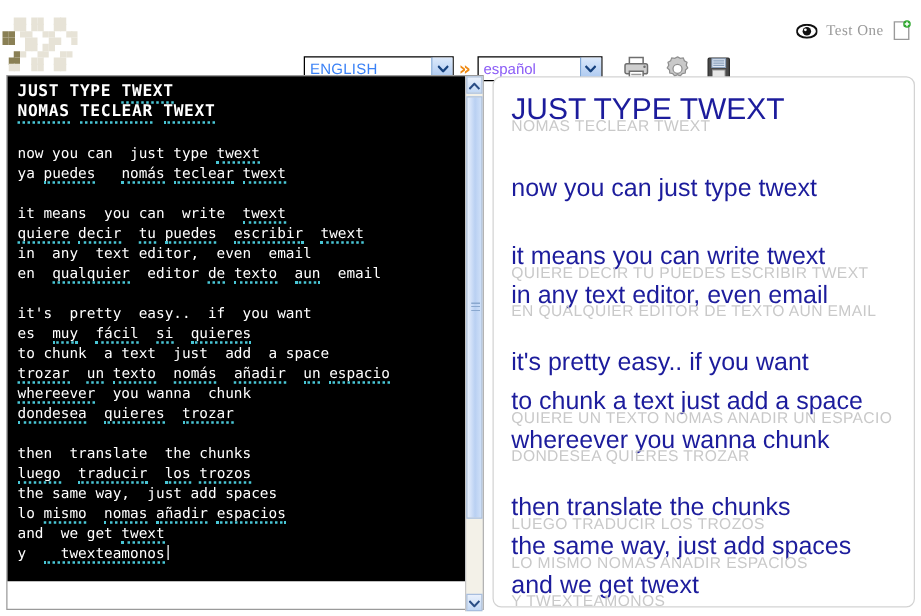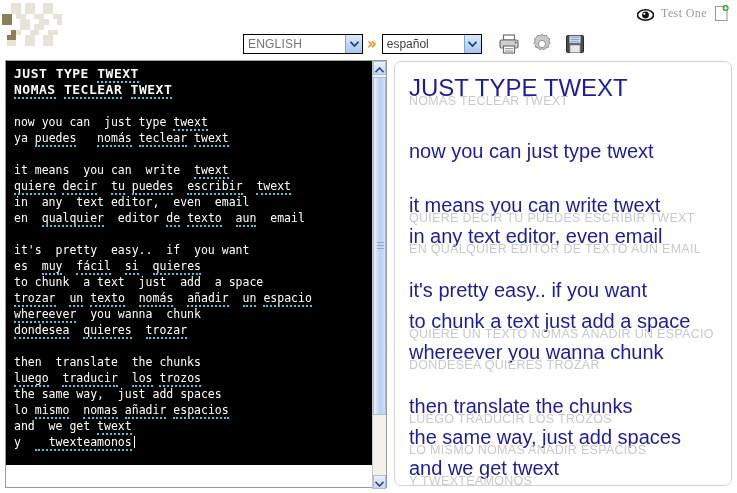--- a/index.html
+++ b/index.html
@@ -6,21 +6,21 @@
   html, body {
     margin: 0; padding: 0;
     width: 737px; height: 493px;
     background: #ffffff;
     font-family: "Liberation Sans", sans-serif;
     overflow: hidden;
   }
   #app { position: relative; width: 737px; height: 493px; background: #fff; }
 
   
-  #header { position: absolute; left: 0; top: 1px; width: 737px; height: 68px; }
+  #header { position: absolute; left: 0; top: 12px; width: 737px; height: 68px; }
 
   #logo { position: absolute; left: 2px; top: 2px; width: 62px; height: 46px; }
   #logo .px { position: absolute; }
 
   #account { position: absolute; right: 8px; top: 2px; height: 20px;
              display: flex; align-items: center; gap: 7px; }
   #account .eye { width: 17px; height: 12px; display: block; }
   #account .uname { font-size: 12px; color: #9a9a9a; font-family: "Liberation Serif", serif;
                     letter-spacing: .4px; white-space: nowrap; }
   #account .newdoc { width: 15px; height: 17px; display: block; }
@@ -31,23 +31,23 @@
   .sel { position: relative; height: 20px; background: #fff;
          border: 1px solid #000; display: flex; align-items: center;
          font-size: 12px; padding: 0 0 0 4px; }
   .sel .txt { flex: 1; white-space: nowrap; overflow: hidden; }
   .sel .arrowbox { width: 17px; height: 18px; margin-right: 0px;
                    background: linear-gradient(#dce9fb,#a8c6ef);
                    border-left: 1px solid #7ea6d8;
                    display: flex; align-items: center; justify-content: center; }
   .sel .arrowbox svg { display: block; }
   #sel-source { width: 120px; }
-  #sel-source .txt { color: #737373; font-family: "Liberation Sans", sans-serif; letter-spacing: .2px; }
+  #sel-source .txt { color: #3b82f6; font-family: "Liberation Sans", sans-serif; letter-spacing: .2px; }
   #sel-target { width: 100px; }
-  #sel-target .txt { color: #404040; }
+  #sel-target .txt { color: #8b5cf6; }
 
   #chev { color: #ef8a14; font-size: 15px; font-weight: bold; margin: 0 5px 0 4px;
           font-family: "DejaVu Sans", sans-serif; line-height: 1; }
 
   .tbtn { width: 26px; height: 24px; margin-left: 7px; display: flex;
           align-items: center; justify-content: center; background: transparent;
           border: 0; padding: 0; cursor: pointer; }
   .tbtn svg { display: block; }
   #btn-print { margin-left: 14px; }
 

